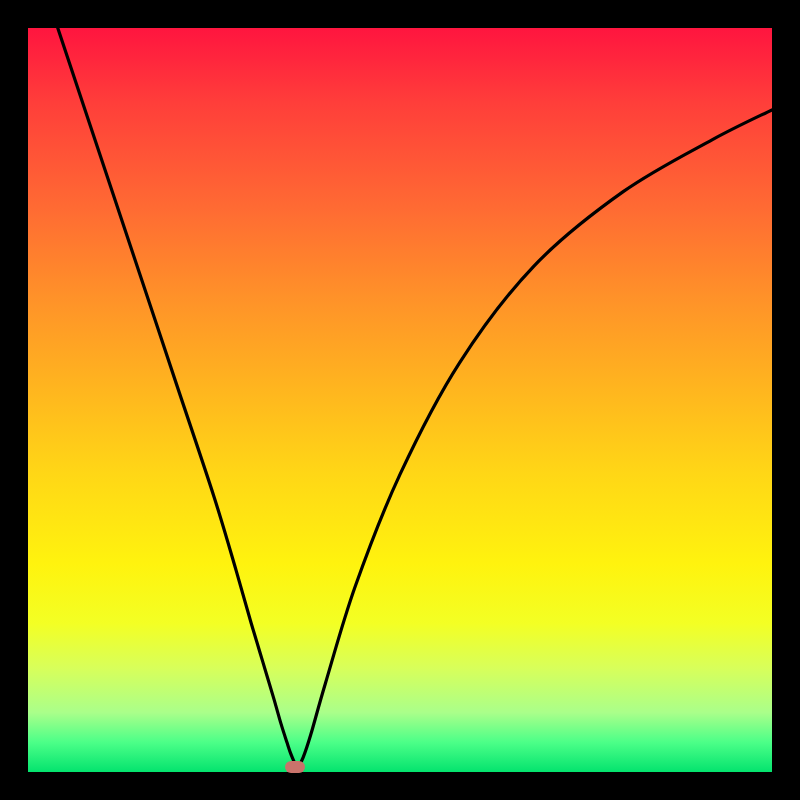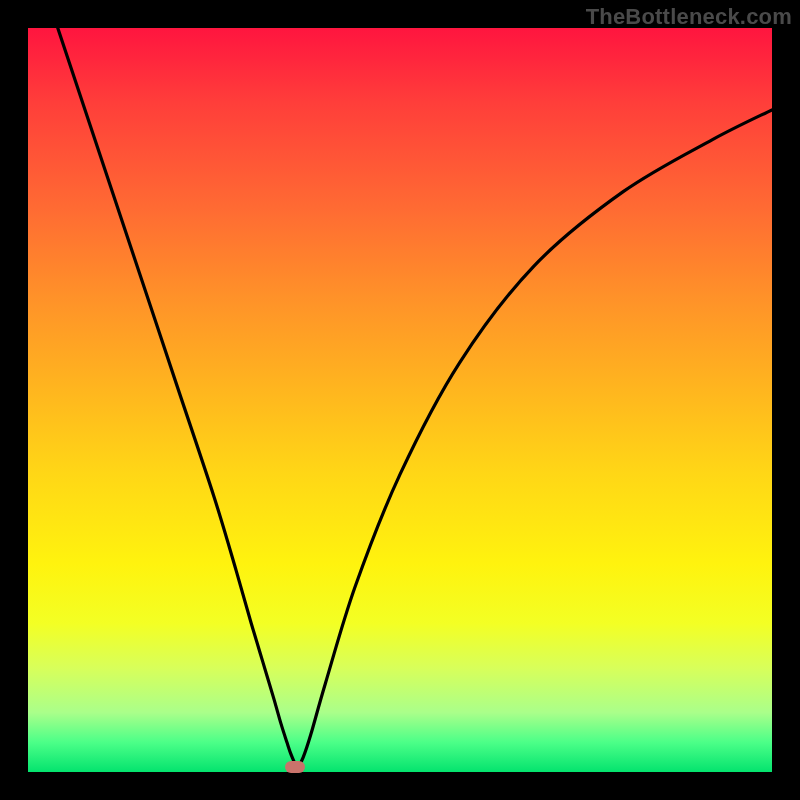--- a/index.html
+++ b/index.html
@@ -56,20 +56,19 @@
     background: #c9736b;
     border-radius: 6px;
     transform: translate(-50%, -50%);
     z-index: 5;
   }
 </style>
 </head>
 <body>
 
 <div class="frame">
-  <div class="watermark">TheBottleneck.com</div>
   <div class="plot">
     <svg class="curve" viewBox="0 0 744 744" preserveAspectRatio="none">
       <path id="curvePath" fill="none" stroke="#000" stroke-width="3.2" stroke-linejoin="round" stroke-linecap="round" d="M 29.76 0.00 C 36.90 21.43, 61.31 94.64, 74.40 133.92 C 87.49 173.20, 99.70 209.81, 111.60 245.52 C 123.50 281.23, 136.90 321.41, 148.80 357.12 C 160.70 392.83, 176.48 438.96, 186.00 468.72 C 195.52 498.48, 202.37 522.88, 208.32 543.12 C 214.27 563.36, 219.03 580.92, 223.20 595.20 C 227.37 609.48, 230.79 620.50, 234.36 632.40 C 237.93 644.30, 242.54 659.48, 245.52 669.60 C 248.50 679.72, 250.82 688.50, 252.96 695.64 C 255.10 702.78, 257.36 709.48, 258.91 714.24 C 260.46 719.00, 261.44 722.19, 262.63 725.40 C 263.82 728.61, 265.52 732.19, 266.35 734.33 C 267.19 736.47, 267.24 738.08, 267.84 738.79 C 268.44 739.51, 268.88 740.34, 270.07 738.79 C 271.26 737.24, 273.26 734.24, 275.28 729.12 C 277.30 724.00, 279.15 718.70, 282.72 706.80 C 286.29 694.90, 290.46 678.53, 297.60 654.72 C 304.74 630.91, 315.46 591.33, 327.36 558.00 C 339.26 524.67, 355.33 482.11, 372.00 446.40 C 388.67 410.69, 410.09 368.13, 431.52 334.80 C 452.95 301.47, 479.73 265.46, 505.92 238.08 C 532.11 210.70, 566.63 183.92, 595.20 163.68 C 623.77 143.44, 660.67 124.69, 684.48 111.60 C 708.29 98.51, 734.48 86.60, 744.00 81.84"></path>
     </svg>
     <div id="marker" class="marker" style="left: 267.096px; top: 738.792px; background: rgb(201, 115, 107);"></div>
   </div>
 </div>
 
 </body></html>

